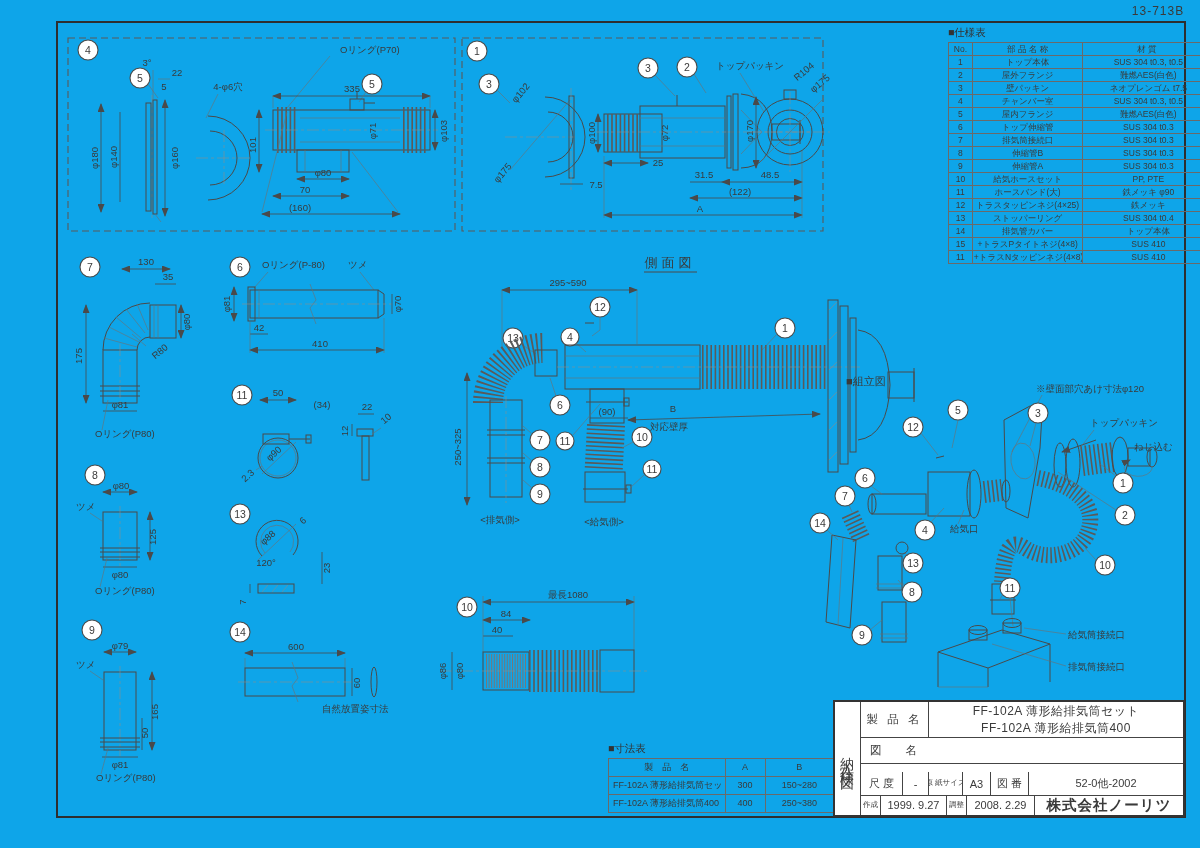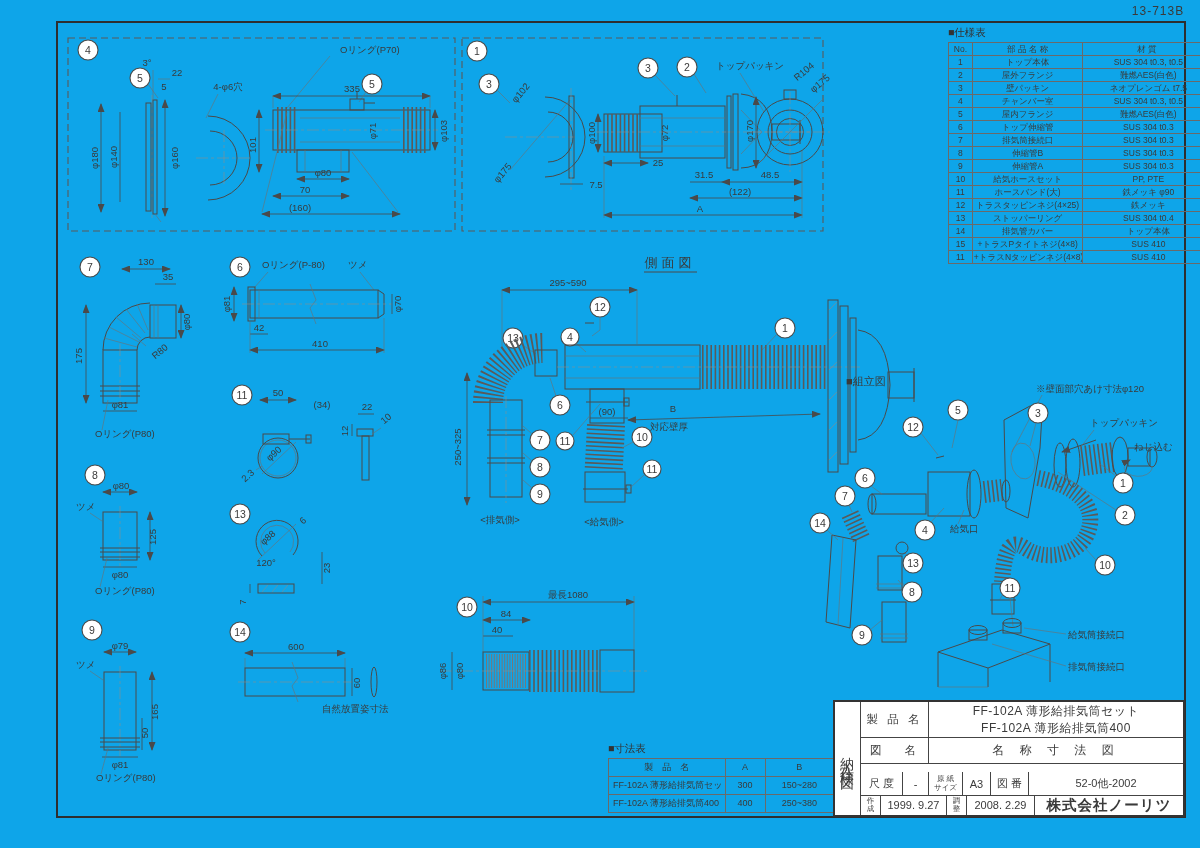--- a/index.html
+++ b/index.html
@@ -51,21 +51,21 @@
   .tb-row { display:flex; border-bottom:1px solid #444; }
   .tb-row:last-child { border-bottom:none; }
   .cell { display:flex; align-items:center; justify-content:center;
       border-right:1px solid #444; overflow:hidden; white-space:nowrap; }
   .cell:last-child { border-right:none; }
   .r1 { height:38px; } .r2 { height:27px; } .r3 { height:25px;margin-top:8px; } .r4 { flex:1; }
   .lab { font-size:11.5px; letter-spacing:3px; }
   .w68 { width:68px; }
   .prod { flex:1; flex-direction:column; font-size:12px; line-height:1.35; letter-spacing:0.5px; }
   .zname { flex:1; font-size:12px; letter-spacing:6px; }
-  .small2 { flex-direction:column; font-size:7.5px; line-height:1.1; letter-spacing:0; }
+  .small2 { flex-direction:row; font-size:7.5px; line-height:1.1; letter-spacing:0; }
   .val { font-size:11px; }
   .company { flex:1; font-weight:bold; font-size:14.5px; letter-spacing:1px; }
 </style>
 </head>
 <body>
 
 <div class="sheet">
 
 <svg width="1200" height="848" viewBox="0 0 1200 848" style="position:absolute;left:0;top:0">
   <defs>
@@ -830,21 +830,20 @@
         <div class="cell prod">
           <div>FF-102A 薄形給排気筒セット</div>
           <div>FF-102A 薄形給排気筒400</div>
         </div>
       </div>
       <div class="tb-row r2">
         <div class="cell w68 lab" style="justify-content:space-between;padding:0 9px">
           <span>図</span>
             <span>名</span>
         </div>
-        <div class="cell zname">名 称 寸 法 図</div>
       </div>
       <div class="tb-row r3">
         <div class="cell val" style="width:42px">尺 度</div>
         <div class="cell val" style="width:26px">-</div>
         <div class="cell small2" style="width:34px">
           <div>原 紙</div>
             <div>サイズ</div>
         </div>
         <div class="cell val" style="width:28px">A3</div>
         <div class="cell val" style="width:38px">図 番</div>

